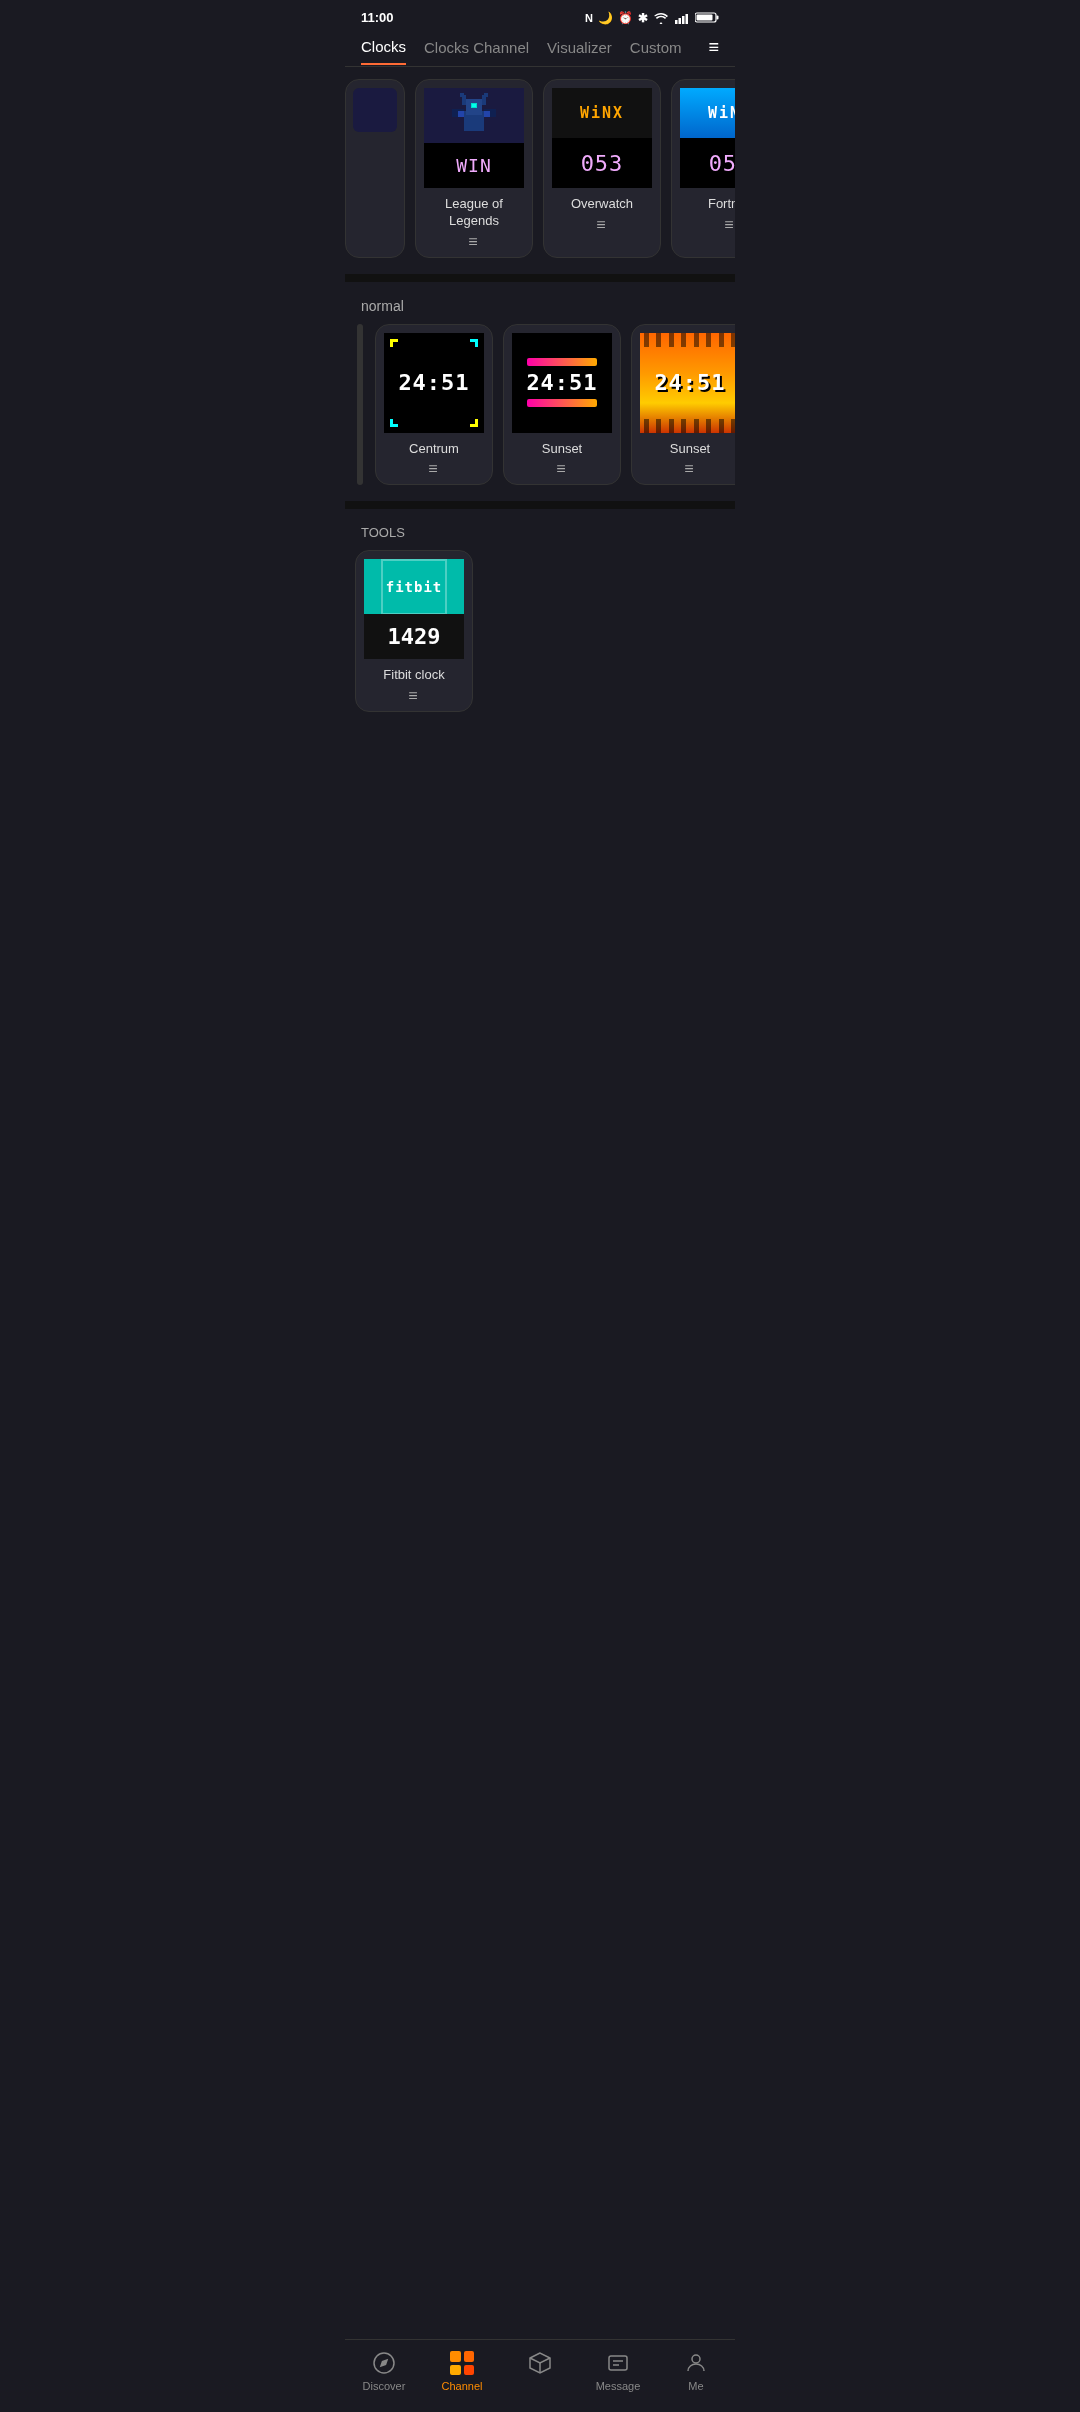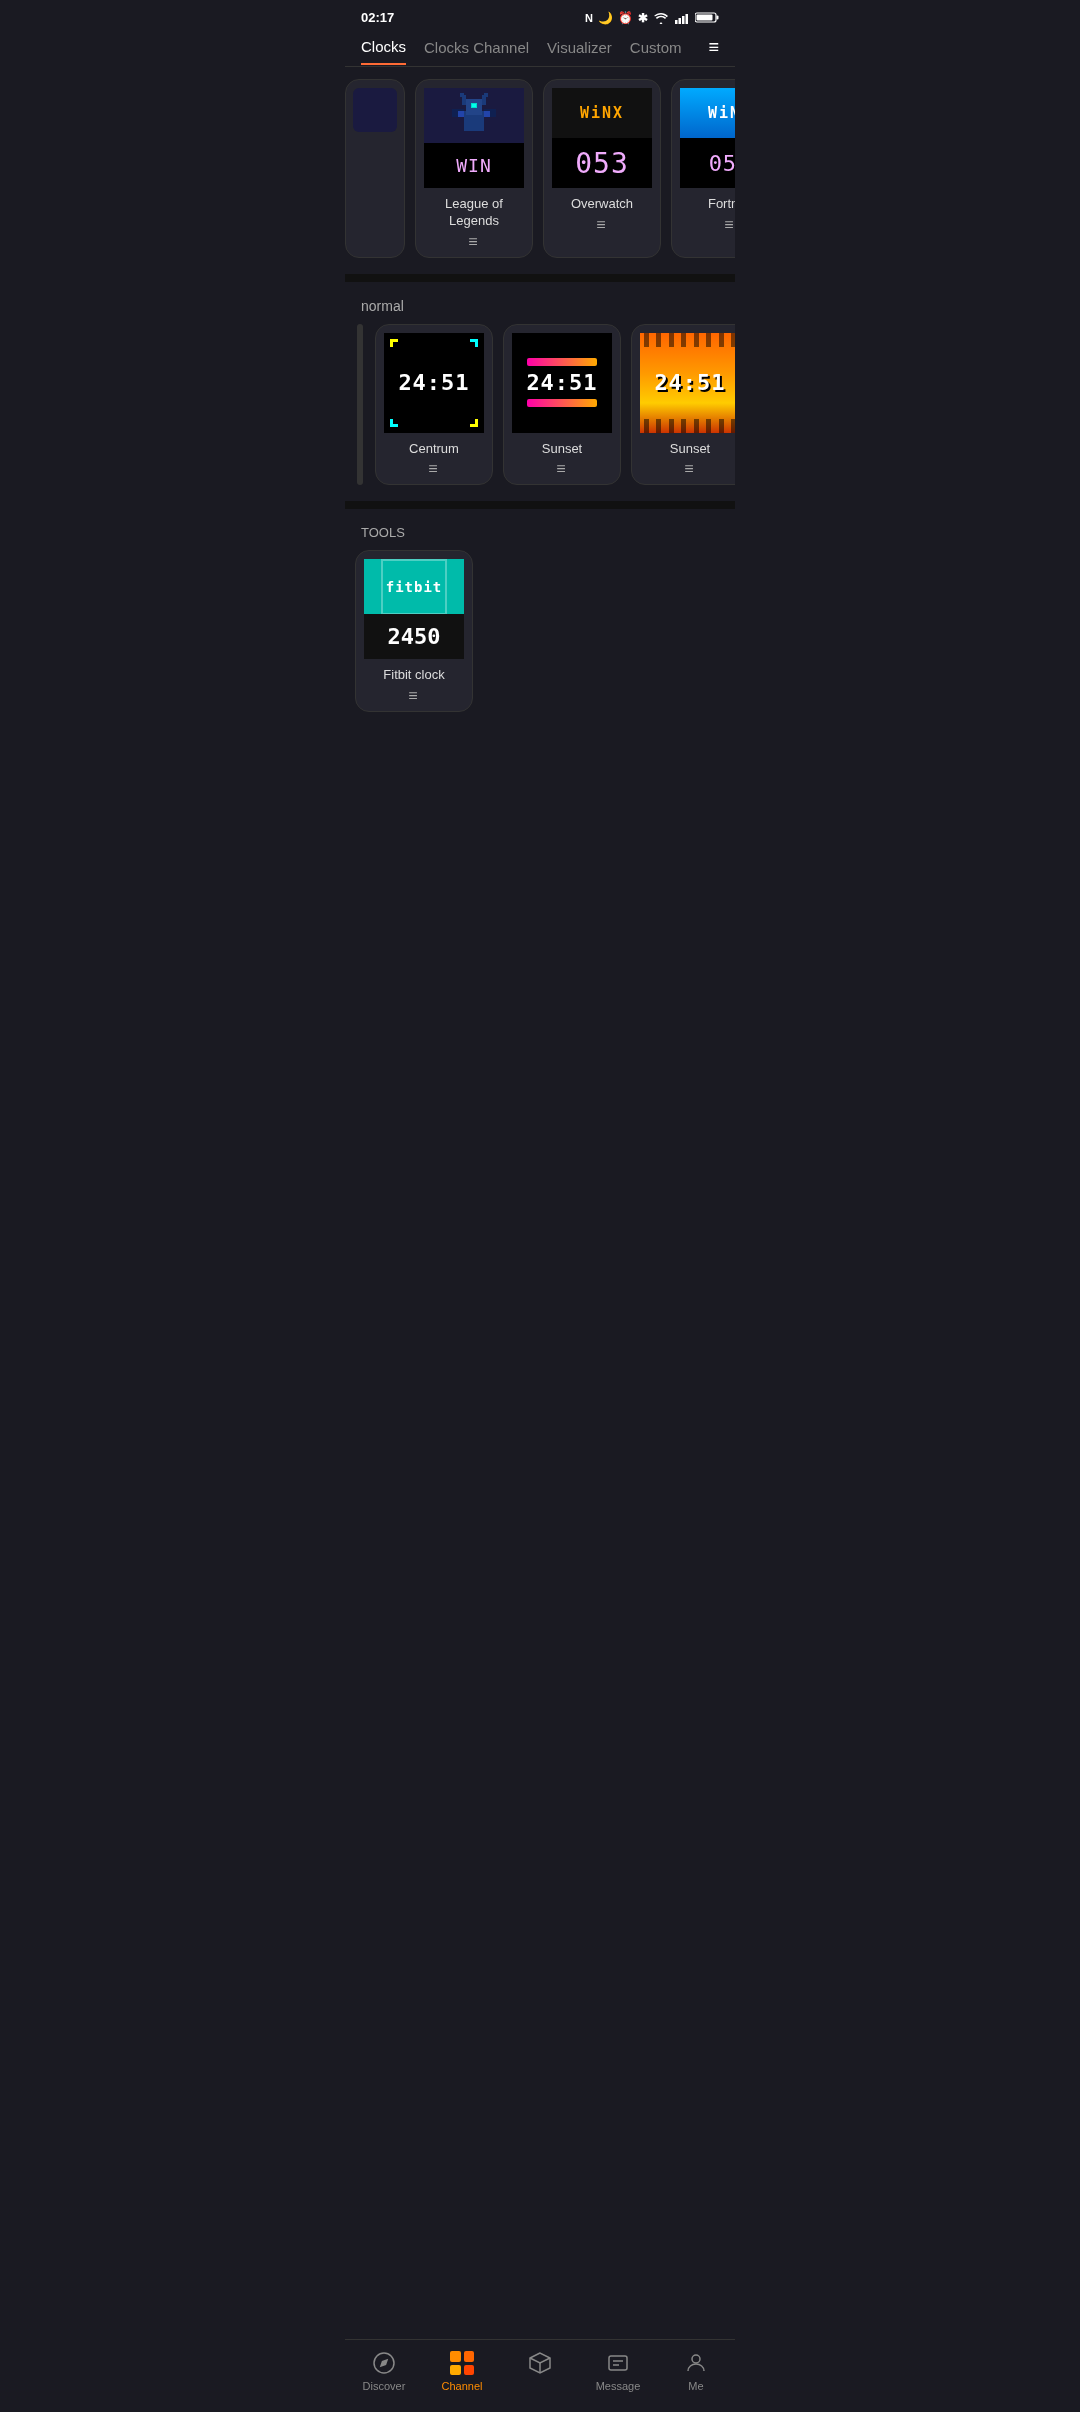--- a/index.html
+++ b/index.html
@@ -402,21 +402,21 @@
       overflow: hidden;
       margin-left: -10px;
     }
   </style>
 </head>
 <body>
 
 <div class="page-content">
 
   <div class="status-bar">
-    <span>02:17</span>
+    <span>11:00</span>
     <div class="status-icons">
 
       <span style="font-size:11px;font-weight:700;">N</span>
 
       <span>🌙</span>
 
       <span style="font-size:12px;">⏰</span>
 
       <span style="font-size:12px;">✱</span>
 
@@ -491,21 +491,21 @@
         <div class="card-menu">≡</div>
       </div>
 
       <div class="card">
         <div class="card-image">
           <div class="img-ow">
             <div class="ow-top">
               <span class="ow-logo">WiNX</span>
             </div>
             <div class="ow-bottom">
-              <span class="pixel-text" style="font-size:28px;">053</span>
+              <span class="pixel-text" style="font-size:22px;">053</span>
             </div>
           </div>
         </div>
         <div class="card-label">Overwatch</div>
         <div class="card-menu">≡</div>
       </div>
 
       <div class="card">
         <div class="card-image">
           <div class="img-fn">
@@ -599,21 +599,21 @@
     <div class="section-title tools">TOOLS</div>
     <div class="cards-wrapper">
 
       <div class="card">
         <div class="card-image">
           <div class="img-fitbit">
             <div class="fitbit-top">
               <span class="fitbit-text">fitbit</span>
             </div>
             <div class="fitbit-bottom">
-              <span class="fitbit-num">2450</span>
+              <span class="fitbit-num">1429</span>
             </div>
           </div>
         </div>
         <div class="card-label">Fitbit clock</div>
         <div class="card-menu">≡</div>
       </div>
     </div>
   </div>
 </div>
 

